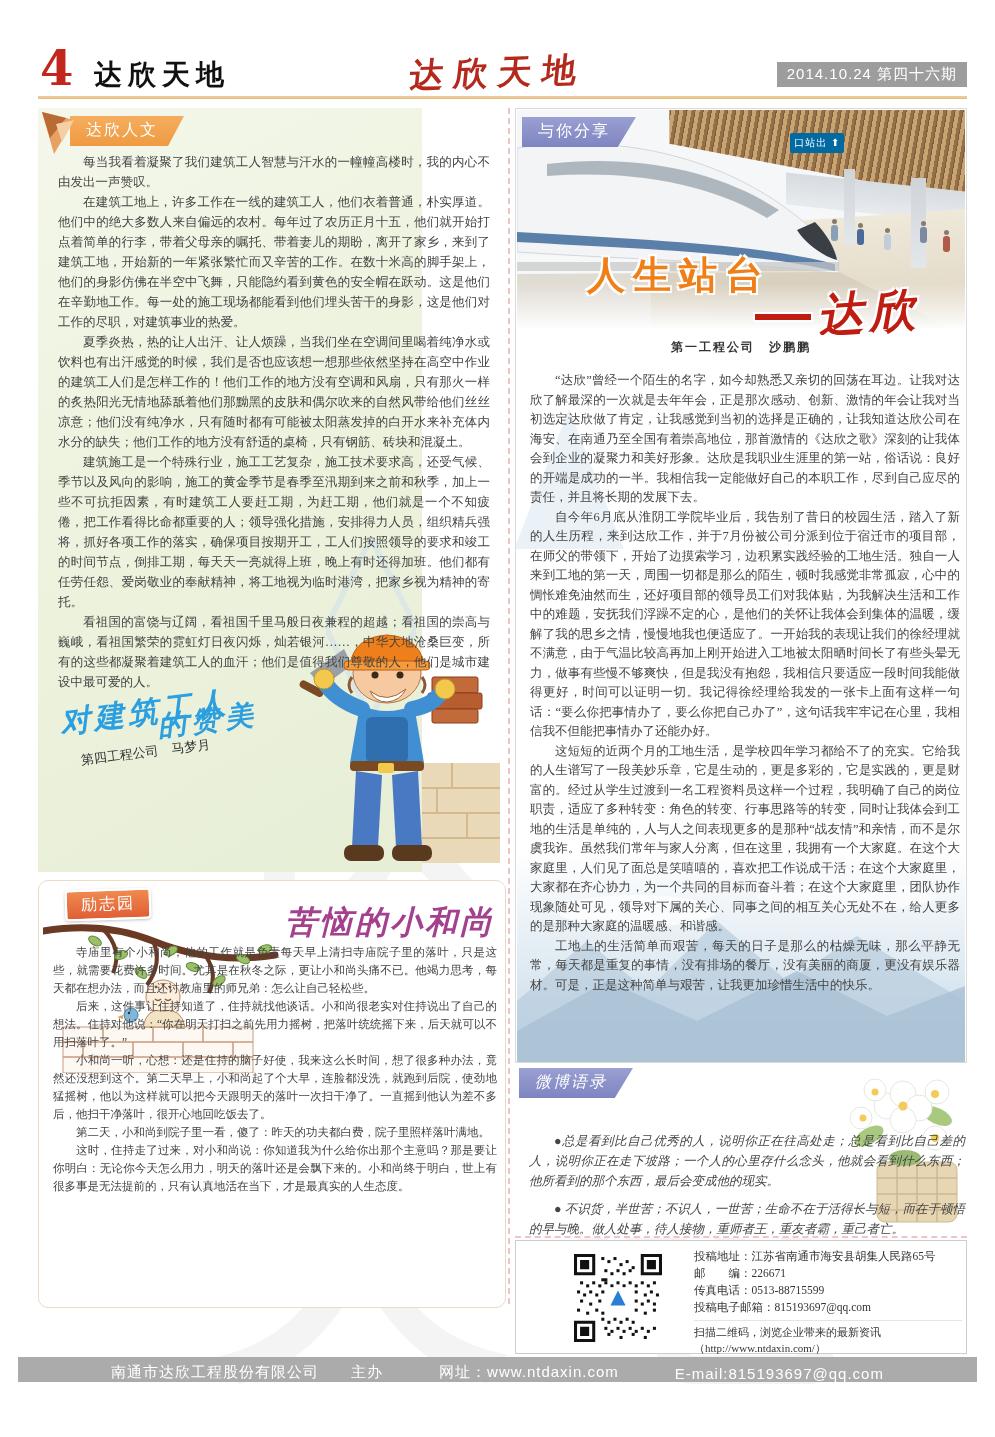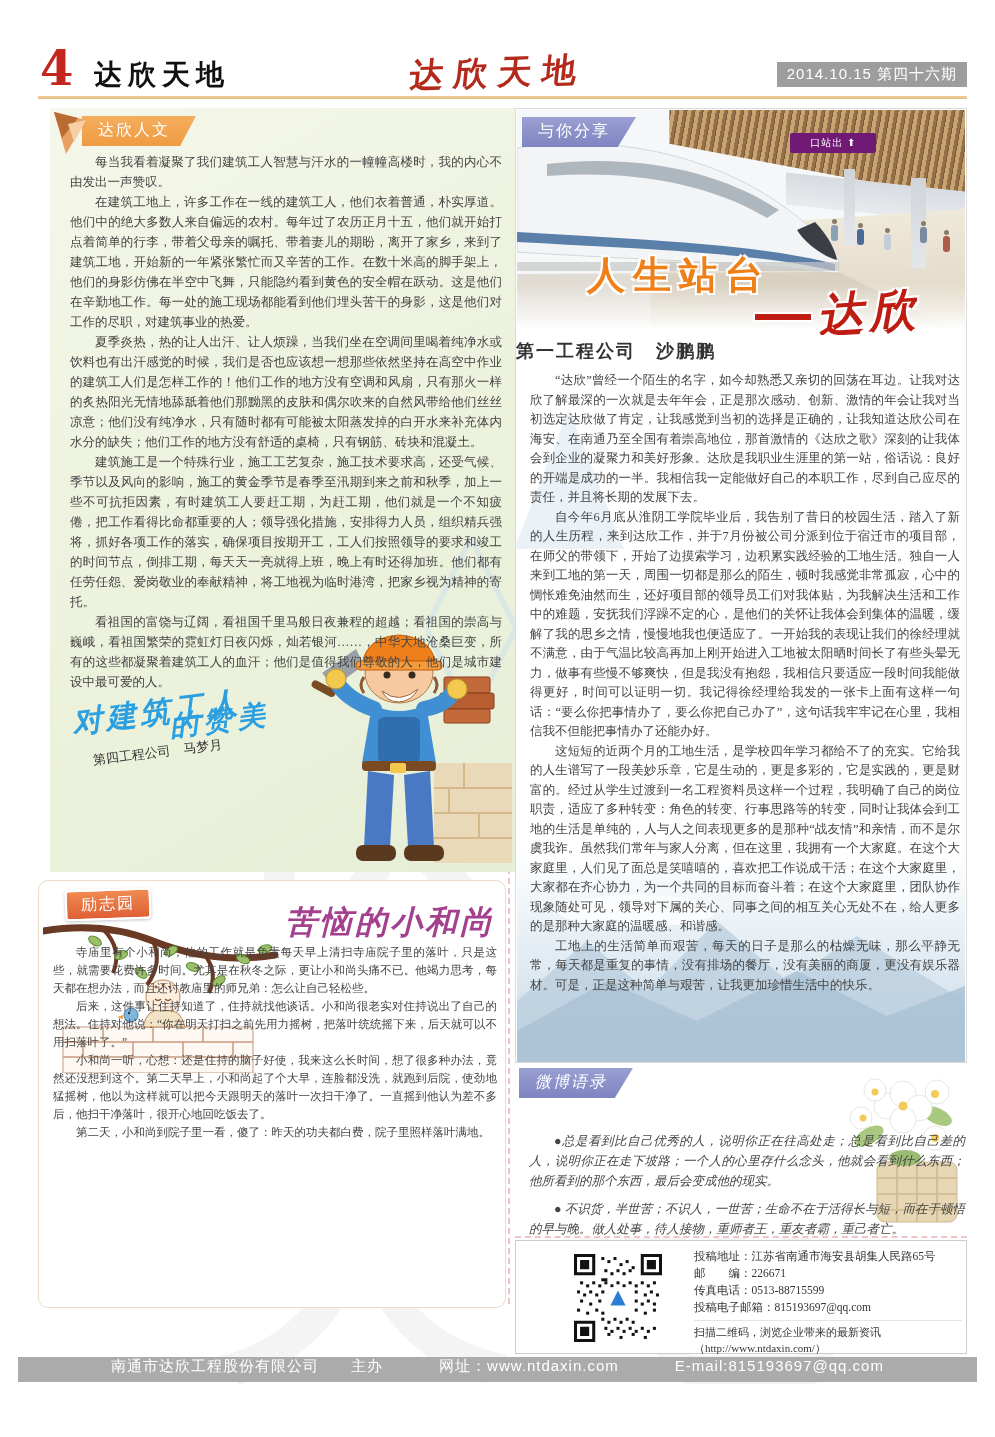--- a/index.html
+++ b/index.html
@@ -30,21 +30,21 @@
   .badge-hum{left:32px;top:8px;background:linear-gradient(#f5ae5e,#ef9a42);
              clip-path:polygon(0 0,100% 0,86% 100%,0 100%);}
   .badge-lzy{left:26px;top:8px;background:linear-gradient(#f08a50,#df5f35);border-radius:4px;
              padding:3px 14px;border:2px solid #fff;box-shadow:0 1px 3px rgba(0,0,0,.25);transform:rotate(-2deg);}
   .badge-share{left:6px;top:8px;background:linear-gradient(#9aa0d2,#7e84c0);
              clip-path:polygon(0 0,100% 0,84% 100%,0 100%);}
   .badge-weibo{left:4px;top:2px;background:linear-gradient(#9aa0d2,#7e84c0);
              clip-path:polygon(0 0,100% 0,84% 100%,0 100%);}
 
   
-  .green-panel{position:absolute;left:50px;top:108px;width:472px;height:764px;z-index:1;
+  .green-panel{position:absolute;left:38px;top:108px;width:384px;height:764px;z-index:1;
     background:linear-gradient(150deg,#f4f7ea 0%,#ecf2dc 55%,#e7eed6 100%);}
   .fold{position:absolute;left:2px;top:0;z-index:6;}
   .hum-text{position:absolute;left:20px;top:44px;width:432px;font-size:12.5px;line-height:20px;
             text-align:justify;z-index:3;}
   .hum-text p{margin:0;}
   .ind{text-indent:2em;}
   .narrow{margin-right:222px;}
   .callig{margin:8px 0 0 4px;margin-right:222px;transform:rotate(-7deg);z-index:4;position:relative;}
   .c1{font-size:30px;font-weight:bold;color:#2b9fdf;font-style:italic;letter-spacing:4px;
       font-family:"DejaVu Sans",sans-serif;white-space:nowrap;}
@@ -72,37 +72,37 @@
   .photo{position:absolute;left:1px;top:1px;width:448px;height:225px;overflow:hidden;background:#f6f7f8;}
   .ceiling{position:absolute;inset:0;clip-path:polygon(34% 0,100% 0,100% 40%,34% 15%);
            background:repeating-linear-gradient(100deg,#c9a473 0 4px,#946f47 4px 7px,#7c5c3a 7px 8px);}
   .farwall{position:absolute;left:60%;top:32%;width:40%;height:14%;
            background:linear-gradient(#d7dce1,#e8ebee);transform:skewY(6deg);}
   .floor{position:absolute;left:30%;top:44%;width:70%;height:56%;
          background:linear-gradient(#efe9da,#ddd3c0);transform:skewY(-4deg);transform-origin:right;}
   .col1,.col2{position:absolute;background:linear-gradient(#cfd4d9,#e4e7ea);}
   .col1{left:73%;top:26%;width:11px;height:34%;}
   .col2{left:88%;top:30%;width:15px;height:40%;}
-  .sign{position:absolute;left:61%;top:10%;background:#701a75;color:#fff;font-size:10px;
-        padding:3px 20px;border-radius:2px;font-family:"Liberation Sans",sans-serif;letter-spacing:1px;}
+  .sign{position:absolute;left:61%;top:10%;background:#0369a1;color:#fff;font-size:10px;
+        padding:3px 4px;border-radius:2px;font-family:"Liberation Sans",sans-serif;letter-spacing:1px;}
   .train{position:absolute;left:0;top:0;}
   .person{position:absolute;width:7px;height:16px;border-radius:3px;}
   .person::before{content:"";position:absolute;left:1px;top:-6px;width:5px;height:5px;border-radius:50%;
                   background:#8a7a6a;}
   .fade{position:absolute;left:0;bottom:0;width:100%;height:52px;
         background:linear-gradient(rgba(255,255,255,0),#fff 90%);}
   .pt1{position:absolute;left:70px;top:140px;font-size:38px;font-weight:bold;color:#ef7f16;
        letter-spacing:8px;font-family:"DejaVu Sans",sans-serif;
        text-shadow:-2px -2px 0 #fff,2px -2px 0 #fff,-2px 2px 0 #fff,2px 2px 0 #fff;}
   .pt-dash{position:absolute;left:238px;top:204px;width:56px;height:6px;background:#bf1d12;
        box-shadow:0 0 0 2px #fff;}
   .pt2{position:absolute;left:300px;top:172px;font-size:46px;font-weight:bold;color:#bf1d12;
        font-style:italic;letter-spacing:6px;transform:rotate(-4deg);font-family:"DejaVu Serif",serif;
        text-shadow:-2px -2px 0 #fff,2px -2px 0 #fff,-2px 2px 0 #fff,2px 2px 0 #fff;}
-  .byline{position:absolute;left:0;top:230px;width:100%;text-align:left;font-size:18px;
+  .byline{position:absolute;left:0;top:230px;width:100%;text-align:center;font-size:12px;
           font-weight:bold;color:#333;letter-spacing:2px;}
   .mountains{position:absolute;left:1px;top:742px;width:448px;height:211px;overflow:hidden;
              background:linear-gradient(rgba(255,255,255,0),#dfeaf2 55%,#c5d8e6);z-index:1;}
   .share-text{position:absolute;left:14px;top:262px;width:430px;font-size:12.5px;line-height:19.5px;
               text-align:justify;z-index:2;}
   .share-text p{margin:0;}
   .blue-tri{position:absolute;left:-2px;top:300px;z-index:0;opacity:.55;}
 
   
   .weibo-sec{position:absolute;left:515px;top:1066px;width:452px;height:172px;z-index:1;
@@ -116,32 +116,32 @@
   .contact-box{position:absolute;left:515px;top:1240px;width:452px;height:114px;border:1px solid #ccc;
                background:#fff;z-index:1;}
   .qr{position:absolute;left:58px;top:13px;}
   .contact-lines{position:absolute;left:178px;top:7px;width:268px;font-size:11.5px;line-height:17px;
                  color:#333;}
   .contact-sep{border-top:1px solid #e5e5e5;margin:4px 0 3px 0;}
   .cnote{font-size:11px;line-height:16px;color:#333;}
 
   
   .footer-bar{position:absolute;left:18px;top:1357px;width:959px;height:25px;background:#ababab;
-              color:#fff;display:flex;align-items:flex-start;justify-content:center;gap:56px;
+              color:#fff;display:flex;align-items:flex-end;justify-content:center;gap:56px;
               font-family:"Liberation Sans",sans-serif;font-size:15px;letter-spacing:1px;}
 </style>
 </head>
 <body>
 
 <div class="page" data-name="newspaper-page">
 
   <div class="pagenum" data-name="page-number">4</div>
   <div class="sectitle" data-name="section-title">达欣天地</div>
   <div class="masthead" data-name="masthead-title">达欣天地</div>
-  <div class="issue" data-name="issue-date-badge">2014.10.15  第四十六期</div>
+  <div class="issue" data-name="issue-date-badge">2014.10.24  第四十六期</div>
   <div class="hrule" data-name="header-rule"></div>
 
   <div class="watermark" data-name="watermark-text">达欣天地</div>
   <div class="divider" data-name="column-divider"></div>
 
   <section class="green-panel" data-name="humanities-section">
     <svg class="fold" data-name="paper-fold-icon" width="46" height="50" viewBox="0 0 46 50">
       <polygon points="2,4 34,12 14,46" fill="#e8a163"></polygon>
       <polygon points="2,4 26,10 10,30" fill="#b96b33"></polygon>
       <polygon points="16,16 34,12 22,34" fill="#f6cfa4"></polygon>
@@ -253,20 +253,21 @@
       <circle cx="88" cy="100" r="7" fill="#7fb6d9" stroke="#4a7a9a"></circle>
       <circle cx="86" cy="98" r="1.2" fill="#243a4a"></circle>
       <polygon points="80,100 74,102 80,104" fill="#e8a24a"></polygon>
     </svg>
 
     <div class="monk-text" data-name="monk-story-text">
       <p class="ind mp-first" data-name="paragraph">寺庙里有个小和尚，他的工作就是负责每天早上清扫寺庙院子里的落叶，只是这些，就需要花费许多时间。尤其是在秋冬之际，更让小和尚头痛不已。他竭力思考，每天都在想办法，而且还讨教庙里的师兄弟：怎么让自己轻松些。</p>
       <p class="ind" data-name="paragraph">后来，这件事让住持知道了，住持就找他谈话。小和尚很老实对住持说出了自己的想法。住持对他说：“你在明天打扫之前先用力摇树，把落叶统统摇下来，后天就可以不用扫落叶了。”</p>
       <p class="ind" data-name="paragraph">小和尚一听，心想：还是住持的脑子好使，我来这么长时间，想了很多种办法，竟然还没想到这个。第二天早上，小和尚起了个大早，连脸都没洗，就跑到后院，使劲地猛摇树，他以为这样就可以把今天跟明天的落叶一次扫干净了。一直摇到他认为差不多后，他扫干净落叶，很开心地回吃饭去了。</p>
       <p class="ind" data-name="paragraph">第二天，小和尚到院子里一看，傻了：昨天的功夫都白费，院子里照样落叶满地。</p>
+      <p class="ind" data-name="paragraph">这时，住持走了过来，对小和尚说：你知道我为什么给你出那个主意吗？那是要让你明白：无论你今天怎么用力，明天的落叶还是会飘下来的。小和尚终于明白，世上有很多事是无法提前的，只有认真地活在当下，才是最真实的人生态度。</p>
     </div>
   </section>
 
   <section class="share-box" data-name="share-section">
     <div class="photo" data-name="station-photo">
       <div class="ceiling" data-name="platform-ceiling"></div>
       <div class="farwall" data-name="platform-wall"></div>
       <div class="floor" data-name="platform-floor"></div>
       <div class="col1" data-name="platform-column"></div>
       <div class="col2" data-name="platform-column"></div>

